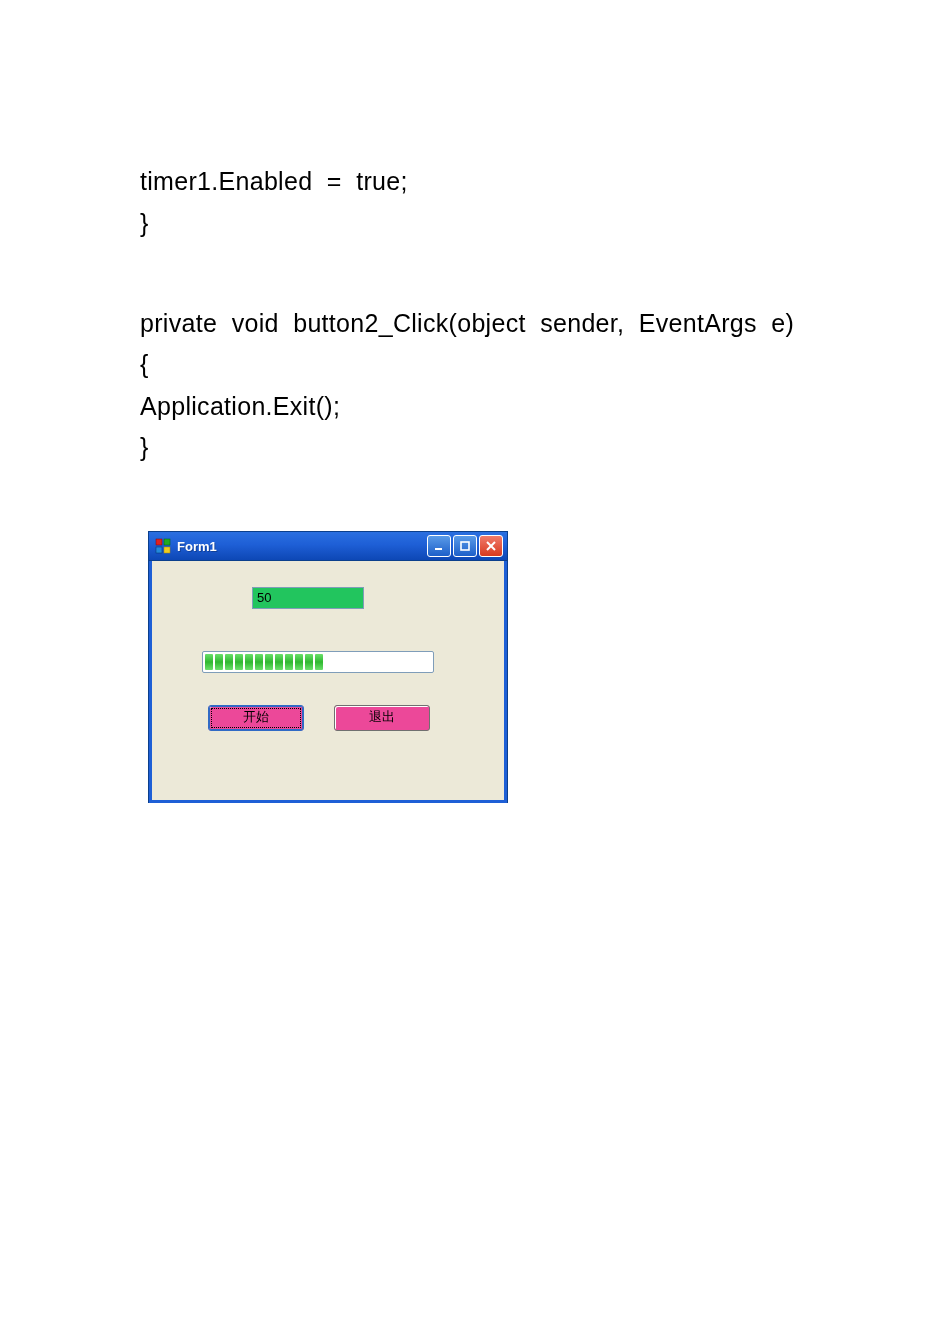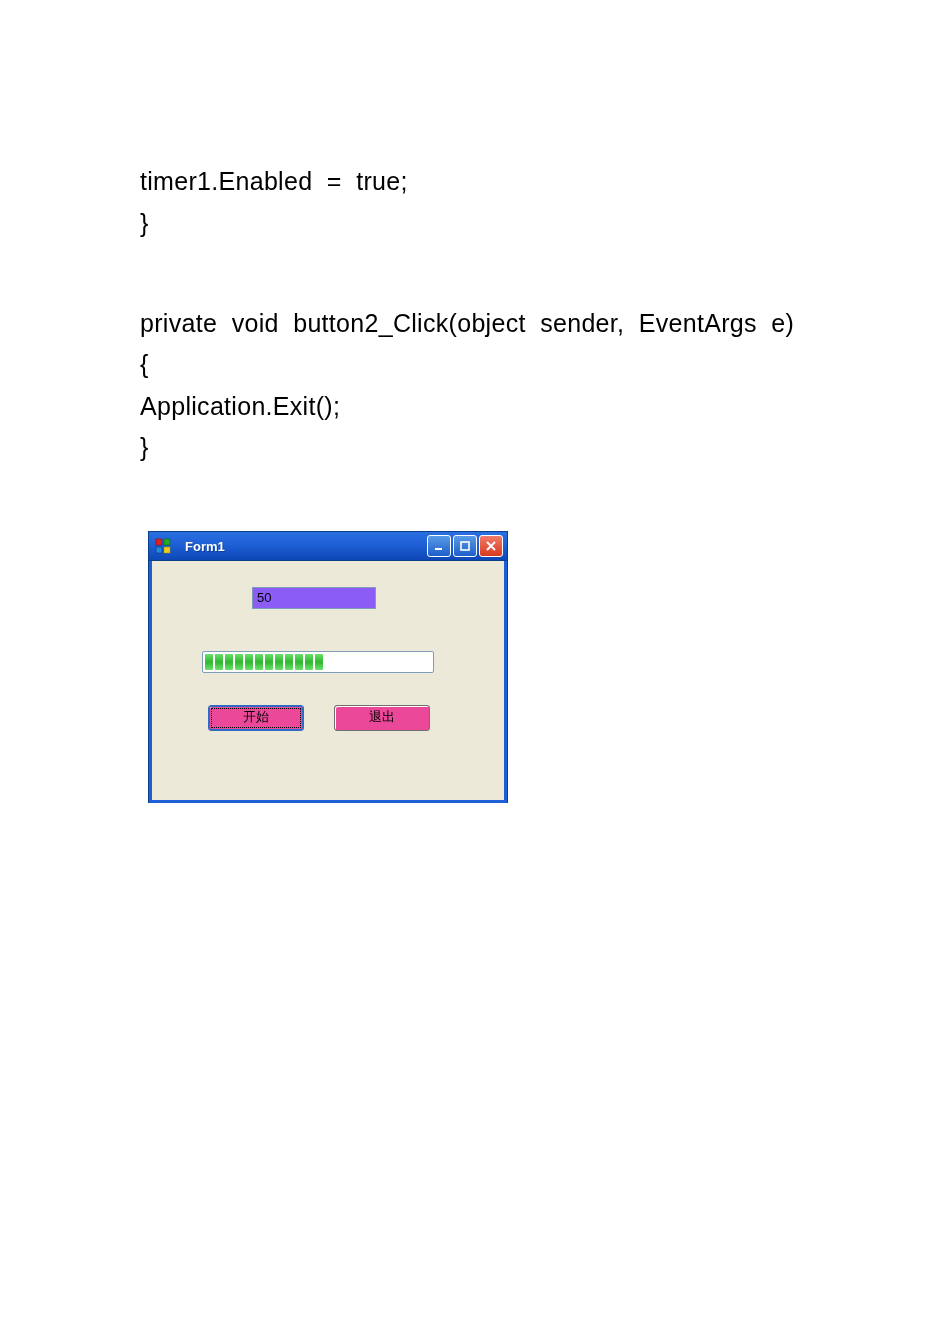--- a/index.html
+++ b/index.html
@@ -42,21 +42,20 @@
     height: 28px;
     background: linear-gradient(to bottom, #2a6fe0 0%, #1e5fd6 45%, #0d47b5 100%);
     display: flex;
     align-items: center;
     padding: 0 4px 0 6px;
     color: #fff;
     font-size: 13px;
     font-weight: bold;
     border-bottom: 1px solid #0b3f8c;
     text-shadow: 1px 1px 0 rgba(0,0,0,0.25);
-    gap: 8px;
   }
   .app-icon {
     width: 16px;
     height: 16px;
     margin-right: 6px;
     display: inline-flex;
     align-items: center;
     justify-content: center;
   }
   .app-icon svg { width:16px; height:16px; }
@@ -86,23 +85,23 @@
     background: #ece9d8;
     border: 3px solid #1e5fd6;
     border-top: none;
     box-sizing: border-box;
   }
 
   .textbox {
     position: absolute;
     top: 26px;
     left: 100px;
-    width: 124px;
+    width: 112px;
     height: 22px;
-    background: #8b5cf6;
+    background: #22c55e;
     border: 1px solid #7f9db9;
     font-size: 13px;
     padding: 2px 4px;
     box-sizing: border-box;
     line-height: 16px;
   }
 
   .progress {
     position: absolute;
     top: 90px;

